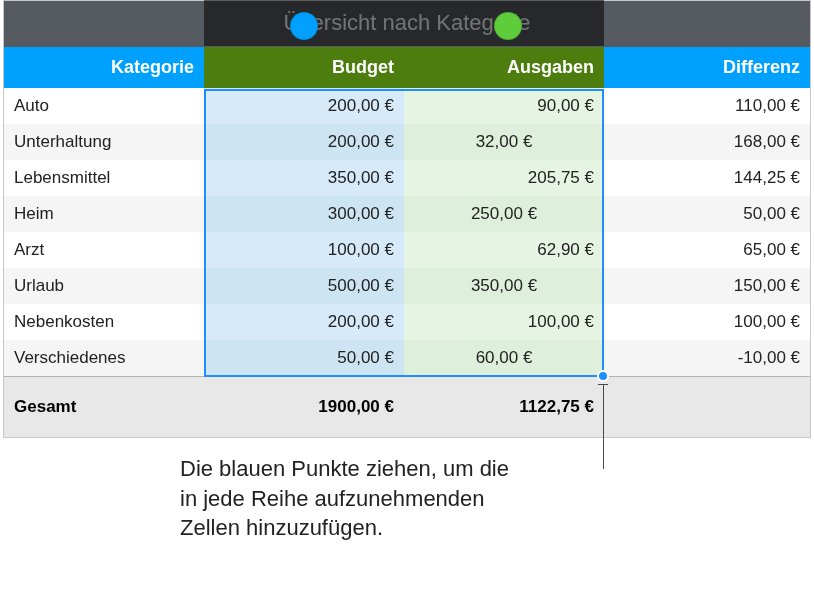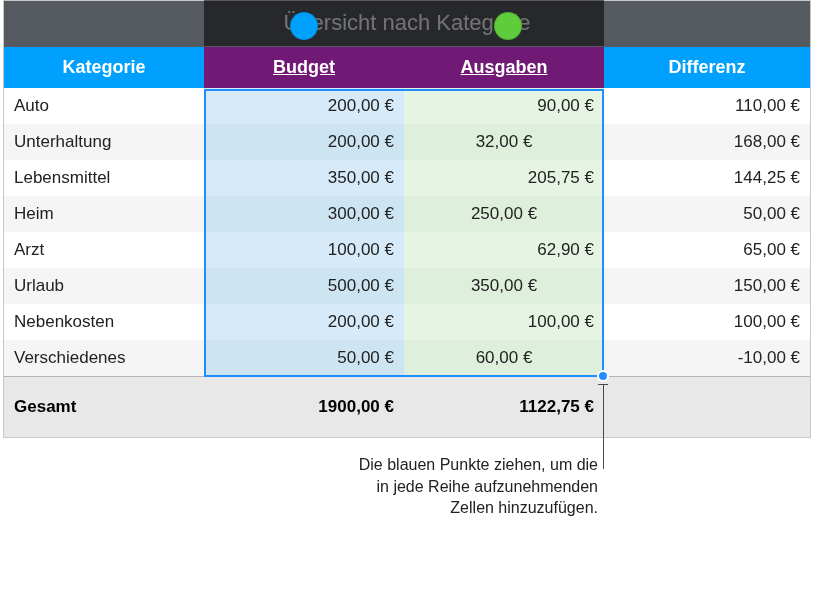--- a/index.html
+++ b/index.html
@@ -43,27 +43,26 @@
     font-weight: 500;
     text-align: center;
     padding: 8px 6px 10px 6px;
     height: 46px;
   }
   .header-row th {
     background: #00a1fe;
     color: #fff;
     font-weight: 600;
     font-size: 18px;
-    text-align: center;
+    text-align: right;
     padding: 10px 10px;
     height: 34px;
   }
   .header-row th.sel {
-    background: #701a75;
-    text-decoration: underline;
+    background: #4d7c0f;
   }
   tbody tr {
     height: 36px;
   }
   tbody tr.odd  td { background: #ffffff; }
   tbody tr.even td { background: #f5f5f5; }
   tbody td {
     border: none;
     padding: 0 10px;
     font-size: 17px;
@@ -130,23 +129,23 @@
     width: 1px;
     background: #4a4a4a;
   }
   .callout-line-h {
     position: absolute;
     height: 1px;
     background: #4a4a4a;
   }
   .callout-text {
     position: absolute;
-    font-size: 16px;
+    font-size: 22px;
     color: #222;
-    text-align: right;
+    text-align: left;
     line-height: 1.35;
   }
   .callout-text span { display: block; }
 </style>
 </head>
 <body>
 
 <div class="stage">
 
   <div class="table-wrap">

